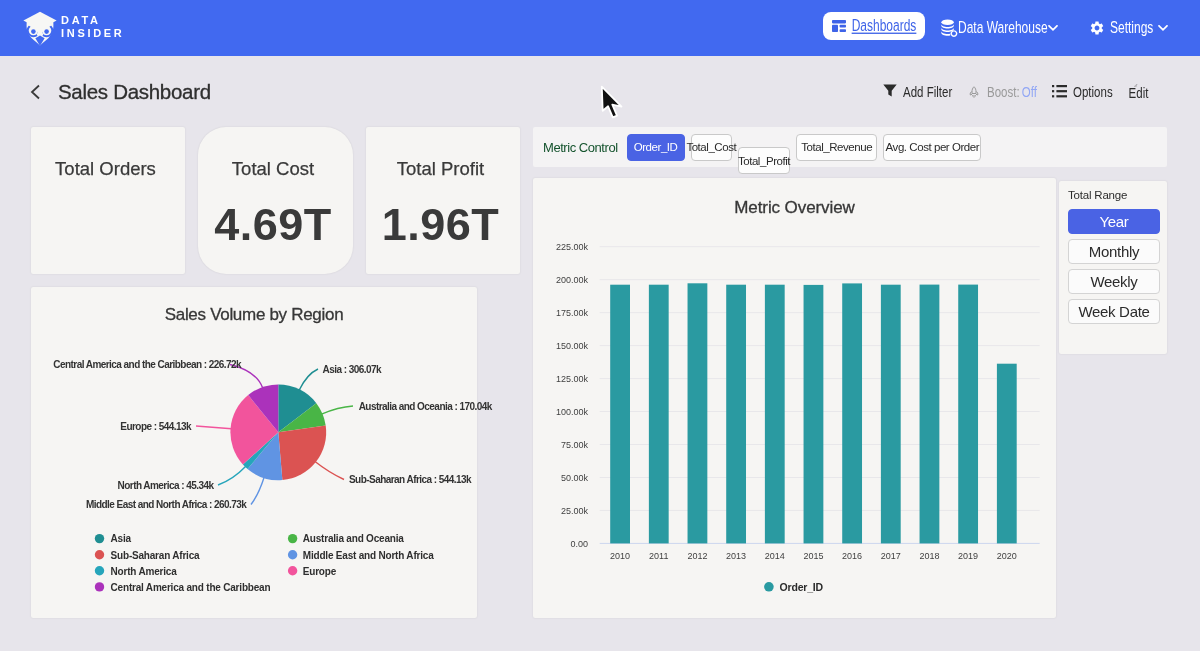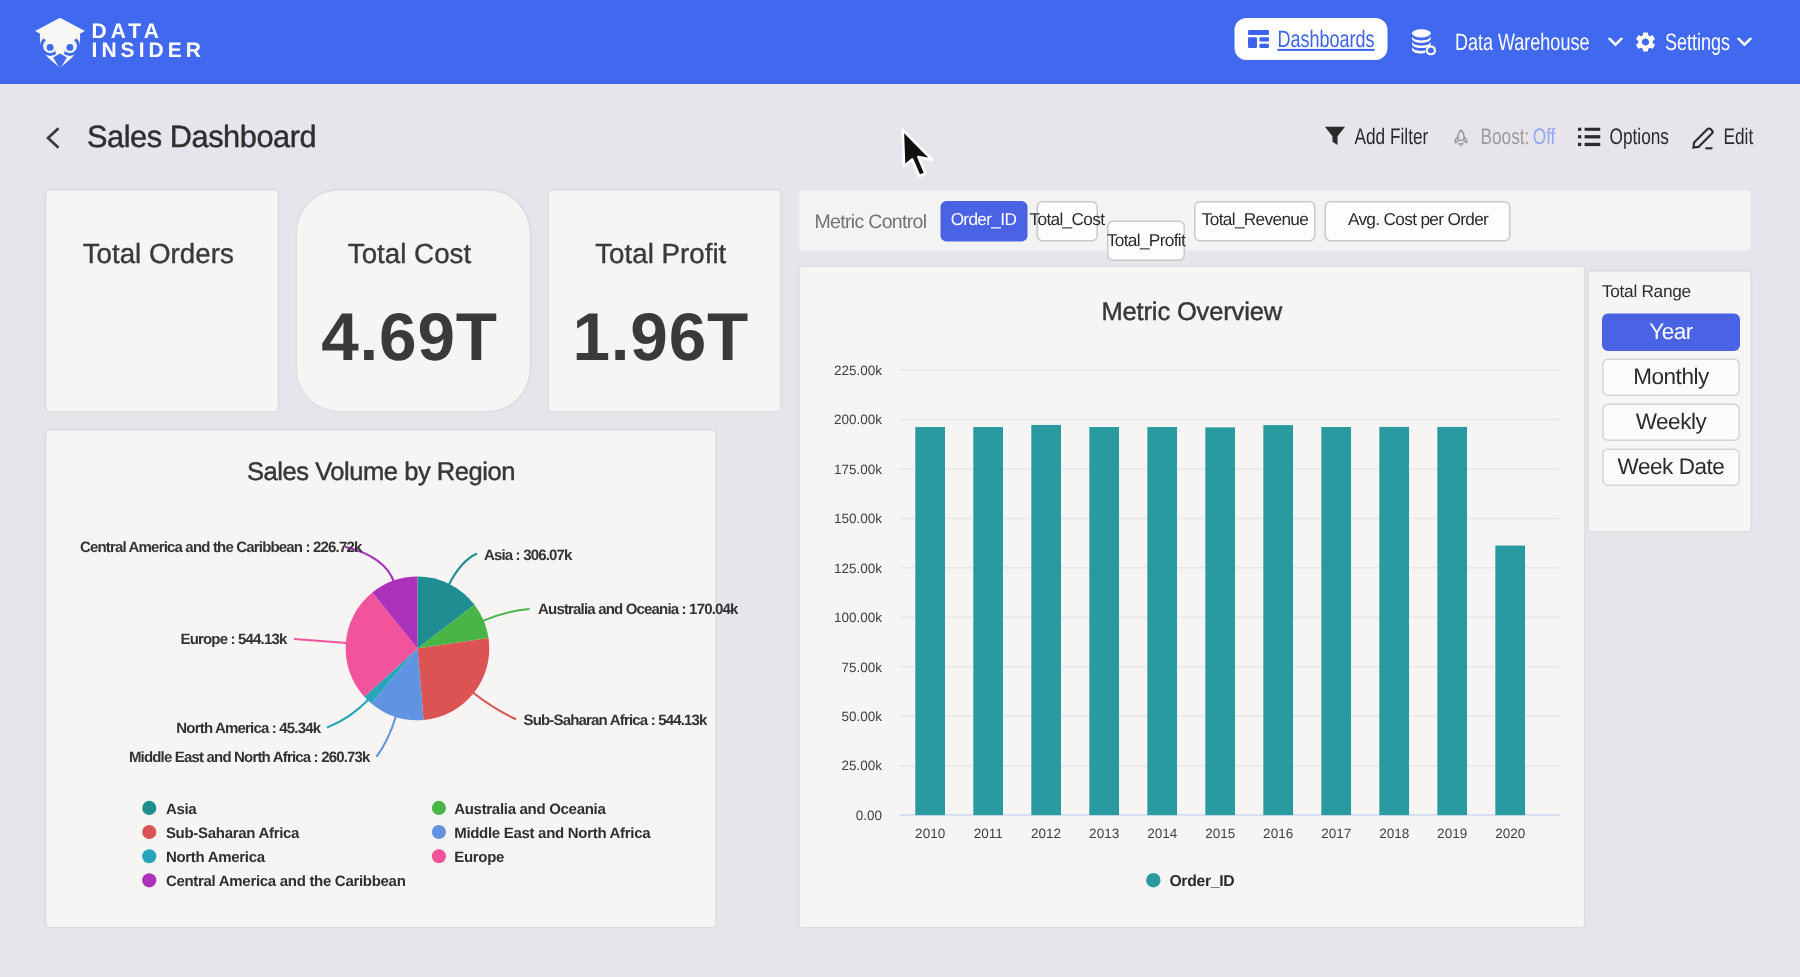--- a/index.html
+++ b/index.html
@@ -1,32 +1,32 @@
 <!DOCTYPE html>
 <html><head>
 <meta charset="utf-8">
 <style>
 * { margin:0; padding:0; box-sizing:border-box; }
 html,body { width:1200px; height:651px; overflow:hidden; }
 body { font-family:"Liberation Sans", sans-serif; background:#e7e5eb; position:relative; }
 .topbar { position:absolute; left:0; top:0; width:1200px; height:56px; background:#4169f0; }
-.logotext { position:absolute; left:61px; top:14px; color:#fff; font-size:14px; font-weight:bold; letter-spacing:2.7px; line-height:12.5px; }
+.logotext { position:absolute; left:61px; top:14px; color:#fff; font-size:11px; font-weight:bold; letter-spacing:2.7px; line-height:12.5px; }
 .dashbtn { position:absolute; left:823px; top:12px; width:102px; height:28px; background:#fff; border-radius:8px; color:#3e63e8; display:flex; align-items:center; justify-content:center; gap:6px;text-decoration:underline; }
 .navitem { position:absolute; top:0; height:56px; display:flex; align-items:center; color:#fff; gap:6px; }
 .sy { display:inline-block; font-size:12px; transform:scaleY(1.32); white-space:nowrap; }
 .backchev { position:absolute; left:29px; top:84px; }
 .pagetitle { position:absolute; left:58px; top:82px; font-size:20.5px; letter-spacing:-0.3px; color:#2f2f2f; line-height:20px; -webkit-text-stroke:0.3px #2f2f2f; }
 .tb { position:absolute; top:84px; height:15px; display:flex; align-items:center; color:#2b2b2b; }
 .tb .sy { font-size:11.5px; transform:scaleY(1.3); }
 .card { position:absolute; background:#f6f5f3; border-radius:2px; box-shadow:0 0 2px rgba(0,0,0,0.10); }
 .statlabel { position:absolute; left:-2.5px; width:100%; text-align:center; font-size:18.5px; color:#3a3a3a; line-height:1; top:32.5px; -webkit-text-stroke:0.25px #3a3a3a; }
 .statval { position:absolute; left:-2.5px; width:100%; text-align:center; font-size:45px; color:#3a3a3a; font-weight:bold; line-height:1; top:75px; letter-spacing:0.5px; }
 .cardtitle { position:absolute; width:100%; text-align:center; font-size:17px; letter-spacing:-0.3px; color:#373737; line-height:1; -webkit-text-stroke:0.3px #373737; }
 .mcbar { position:absolute; left:533px; top:127px; width:634px; height:40px; background:#f4f3f4; border-radius:2px; display:flex; align-items:center; }
-.mclabel { margin:0 9px 0 10px; font-size:13px; letter-spacing:-0.45px; color:#737373; white-space:nowrap; }
+.mclabel { margin:0 9px 0 10px; font-size:13px; letter-spacing:-0.45px; color:#14532d; white-space:nowrap; }
 .mcbtn { height:27px; border:1px solid #c9c9c9; background:#fdfdfd; border-radius:4px; color:#2b2b2b; font-size:11.5px; letter-spacing:-0.45px; display:flex; align-items:center; justify-content:center; margin-right:6.2px; white-space:nowrap; }
 .mcbtn.sel { background:#4a63e4; border-color:#4a63e4; color:#fff; }
 .drtitle { position:absolute; left:9px; top:8px; font-size:11.5px; letter-spacing:-0.2px; color:#2d2d2d; }
 .drbtn { position:absolute; left:9px; width:92px; height:25px; border:1px solid #d4d4d4; background:#fbfbfb; border-radius:4px; color:#2b2b2b; font-size:15px; letter-spacing:-0.3px; display:flex; align-items:center; justify-content:center; }
 .drbtn.sel { background:#4a63e4; border-color:#4a63e4; color:#fff; }
 </style>
 </head>
 <body>
 <div class="topbar"></div>
 <svg id="owl" style="position:absolute;left:23px;top:10.5px;" width="34" height="35" viewBox="0 0 34 35">
@@ -43,21 +43,21 @@
 <div class="logotext">DATA<br>INSIDER</div>
 <div class="dashbtn">
     <svg width="14" height="12" viewBox="0 0 14 12">
       <rect x="0" y="0" width="14" height="3.4" rx="0.8" fill="#3e63e8"></rect>
       <rect x="0" y="4.8" width="6" height="7.2" rx="0.8" fill="#3e63e8"></rect>
       <rect x="7.6" y="4.8" width="6.4" height="2.8" rx="0.8" fill="#3e63e8"></rect>
       <rect x="7.6" y="9.2" width="6.4" height="2.8" rx="0.8" fill="#3e63e8"></rect>
     </svg>
     <span class="sy">Dashboards</span>
   </div>
-<div class="navitem" style="left:940px; gap:12px;">
+<div class="navitem" style="left:940px; gap:0;">
 <svg width="18" height="18" viewBox="0 0 19 19">
       <g fill="#fff">
         <ellipse cx="8" cy="3.4" rx="6.6" ry="2.9"></ellipse>
         <path d="M1.4 5.5 C1.4 7.1 4.4 8.4 8 8.4 C11.6 8.4 14.6 7.1 14.6 5.5 L14.6 7.2 C14.6 8.8 11.6 10.1 8 10.1 C4.4 10.1 1.4 8.8 1.4 7.2 Z"></path>
         <path d="M1.4 9.2 C1.4 10.8 4.4 12.1 8 12.1 C11.6 12.1 14.6 10.8 14.6 9.2 L14.6 10.9 C14.6 12.5 11.6 13.8 8 13.8 C4.4 13.8 1.4 12.5 1.4 10.9 Z"></path>
         <path d="M1.4 12.9 C1.4 14.5 4.4 15.8 8 15.8 C9 15.8 9.9 15.7 10.8 15.5 L10.8 17.3 C9.9 17.5 9 17.6 8 17.6 C4.4 17.6 1.4 16.3 1.4 14.7 Z"></path>
         <path d="M14.7 11.8 a3.6 3.6 0 1 0 0.01 0 Z M14.7 13.3 a2.1 2.1 0 1 1 -0.01 0 Z"></path>
       </g>
     </svg>
 <span class="sy">Data Warehouse</span>
@@ -102,21 +102,21 @@
         <rect x="0" y="0" width="2.2" height="2.2"></rect>
         <rect x="0" y="5.1" width="2.2" height="2.2"></rect>
         <rect x="0" y="10.2" width="2.2" height="2.2"></rect>
         <rect x="4.4" y="0" width="10.6" height="2.2"></rect>
         <rect x="4.4" y="5.1" width="10.6" height="2.2"></rect>
         <rect x="4.4" y="10.2" width="10.6" height="2.2"></rect>
       </g>
     </svg>
 <span class="sy">Options</span>
   </div>
-<div class="tb" style="left:1128px;">
+<div class="tb" style="left:1128px;flex-direction:column;">
 <svg width="16" height="16" viewBox="0 0 17 17" style="margin-right:5px;">
       <path fill="none" stroke="#2b2b2b" stroke-width="1.5" d="M1.5 11.7 L11 2.2 C11.6 1.6 12.6 1.6 13.2 2.2 L14.1 3.1 C14.7 3.7 14.7 4.7 14.1 5.3 L4.6 14.8 L1 15.3 Z"></path>
       <path stroke="#2b2b2b" stroke-width="1.5" d="M9.5 15.8 L14.5 15.8"></path>
     </svg>
 <span class="sy">Edit</span>
   </div>
 
 <div class="card" style="left:31px; top:127px; width:154px; height:147px;">
   <div class="statlabel">Total Orders</div>
 </div>
@@ -169,21 +169,21 @@
 <text x="271.8" y="235.6" font-size="10" font-weight="bold" letter-spacing="-0.2" fill="#2f2f2f">Europe</text>
     </svg>
 </div>
 
 <div class="mcbar">
   <span class="mclabel">Metric Control</span>
   <div class="mcbtn sel" style="width:58px;">Order_ID</div>
   <div class="mcbtn" style="width:41px;">Total_Cost</div>
   <div class="mcbtn" style="width:52px;margin-top:27px;">Total_Profit</div>
   <div class="mcbtn" style="width:81px;">Total_Revenue</div>
-  <div class="mcbtn" style="width:124px;text-align:center;">Avg. Cost per Order</div>
+  <div class="mcbtn" style="width:98px;text-align:center;">Avg. Cost per Order</div>
 </div>
 
 <div class="card" style="left:533px; top:178px; width:523px; height:440px;">
   <div class="cardtitle" style="top:20.5px; letter-spacing:-0.1px;">Metric Overview</div>
   <svg id="bars" width="523" height="390" viewBox="0 0 523 390" style="position:absolute;left:0;top:50px;">
       <line x1="66.7" y1="315.40" x2="506.7" y2="315.40" stroke="#ccd6ef" stroke-width="1"></line>
 <text x="55" y="318.6" font-size="9" fill="#3f3f3f" text-anchor="end">0.00</text>
 <line x1="66.7" y1="282.43" x2="506.7" y2="282.43" stroke="#e8e7ea" stroke-width="1"></line>
 <text x="55" y="285.6" font-size="9" fill="#3f3f3f" text-anchor="end">25.00k</text>
 <line x1="66.7" y1="249.47" x2="506.7" y2="249.47" stroke="#e8e7ea" stroke-width="1"></line>

